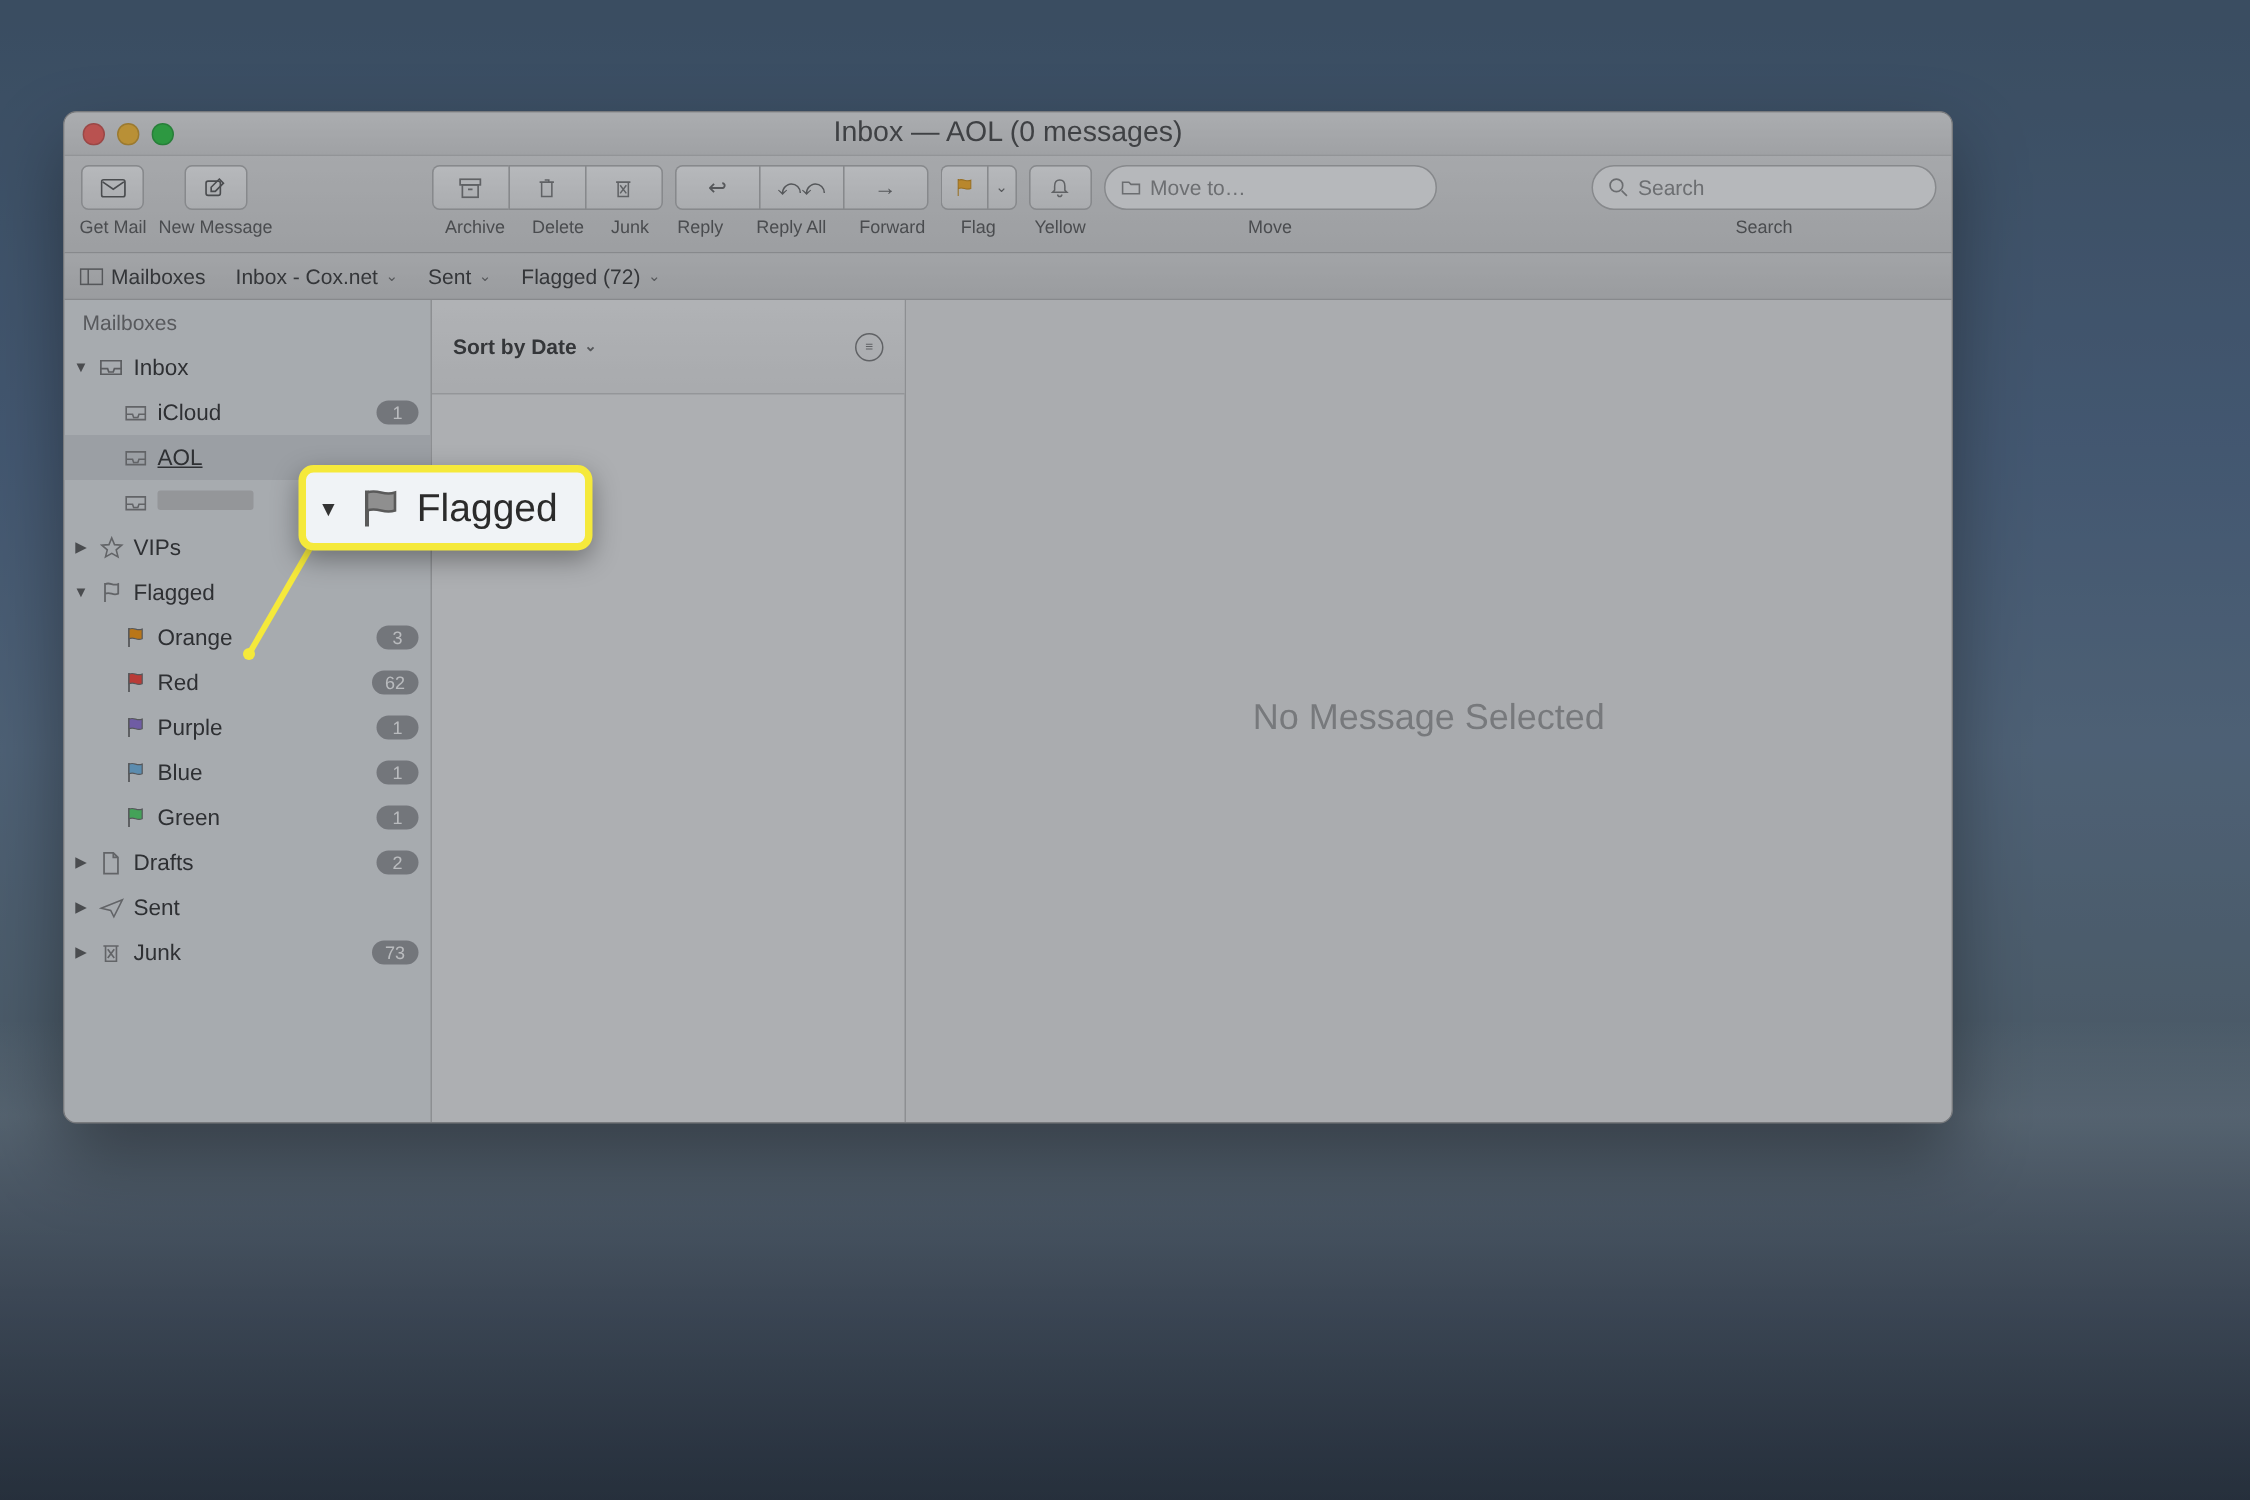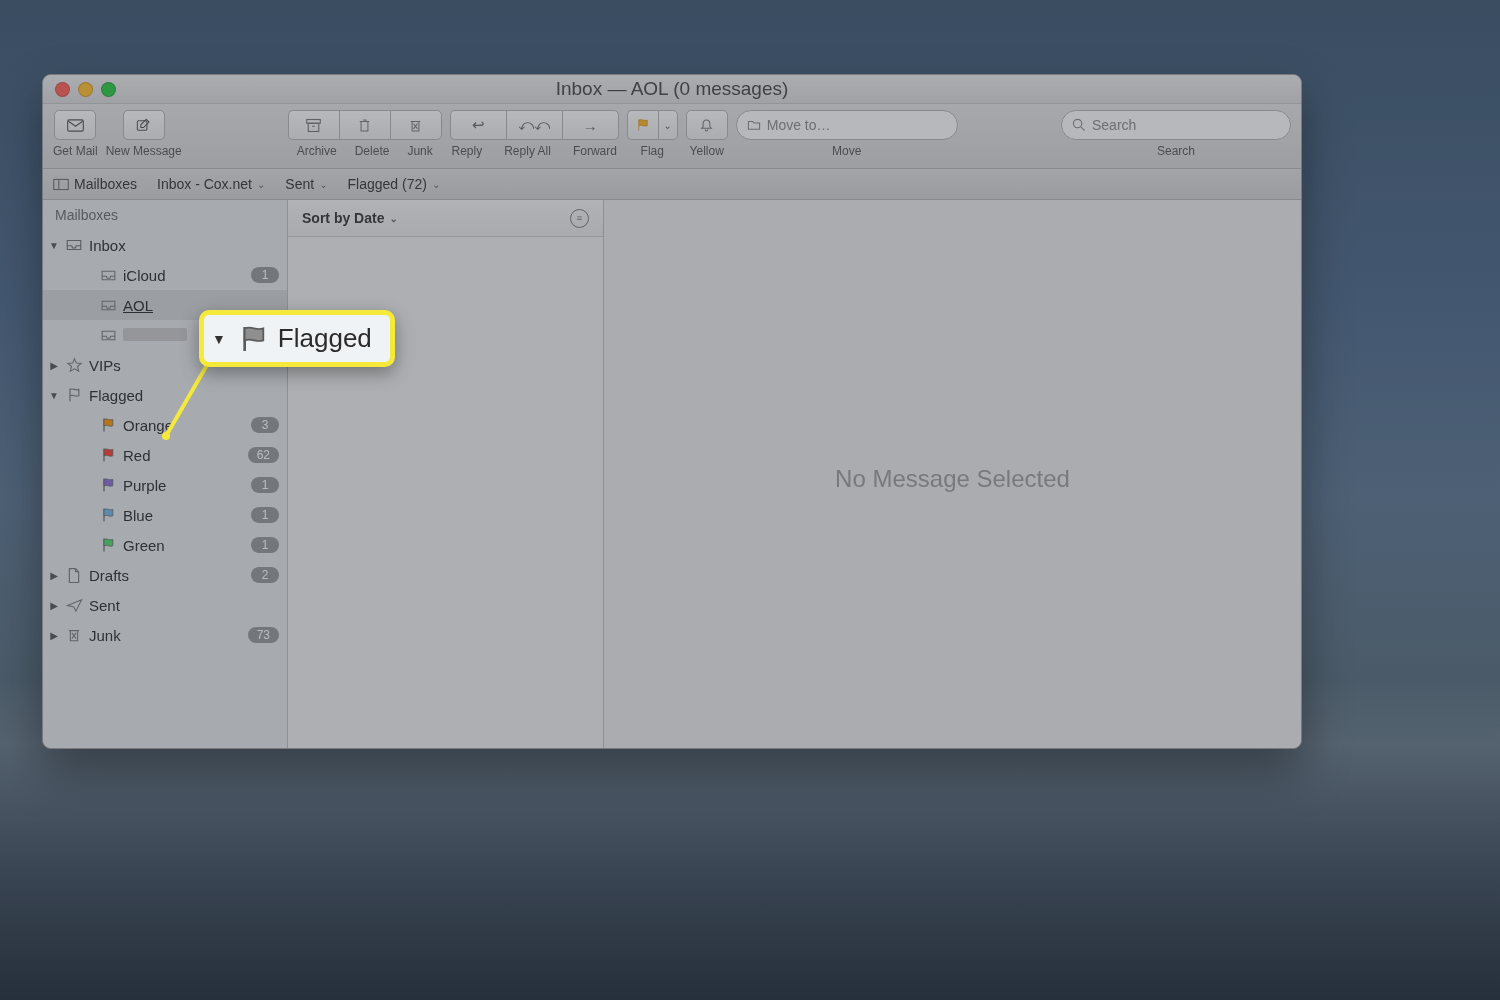--- a/index.html
+++ b/index.html
@@ -31,30 +31,30 @@
 .wide-input.move{width:200px;}
 .wide-input.search{width:208px;}
 .favorites{height:30px;background:linear-gradient(#dcdcdc,#d0d0d0);border-bottom:1px solid #b3b3b3;display:flex;align-items:center;padding:0 10px;font-size:14px;color:#333;gap:20px;}
 .fav-item{display:flex;align-items:center;gap:5px;}
 .chev{font-size:10px;color:#666;}
 .body{display:flex;height:calc(100% - 28px - 58px - 30px);}
 .sidebar{width:244px;background:#e4e6e9;border-right:1px solid #bcbcbc;overflow:hidden;font-size:15px;color:#2a2a2a;}
 .sb-header{padding:7px 12px;color:#6a6a6a;font-size:14px;}
 .sb-row{display:flex;align-items:center;height:30px;padding:0 8px 0 8px;gap:6px;}
 .sb-row.lvl1{padding-left:6px;}
-.sb-row.lvl2{padding-left:56px;}
+.sb-row.lvl2{padding-left:38px;}
 .sb-row.sel{background:#d1d4d8;text-decoration:underline;}
 .tri{width:10px;font-size:10px;color:#555;display:inline-block;text-align:center;}
 .sb-ico{width:18px;display:flex;justify-content:center;color:#6f6f6f;}
 .sb-ico svg{display:block;}
 .sb-label{flex:1;}
 .badge{background:#949598;color:#fff;border-radius:10px;font-size:12px;padding:1px 9px;min-width:10px;text-align:center;}
 .gray-strip{display:inline-block;width:64px;height:13px;background:#c6c6c6;border-radius:2px;}
 .list-col{width:315px;border-right:1px solid #bcbcbc;background:#ededed;display:flex;flex-direction:column;}
-.list-head{height:30px;background:linear-gradient(#f2f2f2,#e6e6e6);border-bottom:1px solid #c7c7c7;display:flex;align-items:center;padding:3px 14px;justify-content:space-between;color:#333;font-weight:600;font-size:14px;}
+.list-head{height:30px;background:linear-gradient(#f2f2f2,#e6e6e6);border-bottom:1px solid #c7c7c7;display:flex;align-items:center;padding:16px 14px;justify-content:space-between;color:#333;font-weight:600;font-size:14px;}
 .content{flex:1;background:#e9e9e9;display:flex;align-items:center;justify-content:center;}
 .placeholder{color:#9a9a9a;font-size:24px;}
 .filter-ico{width:17px;height:17px;border:1.5px solid #777;border-radius:50%;display:flex;align-items:center;justify-content:center;color:#777;font-size:9px;}
 .callout{position:absolute;left:199px;top:310px;z-index:80;background:#f0f3f6;border:5px solid #f5e93b;border-radius:10px;padding:8px 18px 8px 8px;display:flex;align-items:center;gap:8px;box-shadow:0 6px 18px rgba(0,0,0,0.35);}
 .callout-text{font-size:26px;color:#2b2b2b;}
 .co-tri{font-size:14px;color:#333;margin-right:4px;}
 .callout svg.flag-ic{width:32px;height:30px;}
 svg.line{position:absolute;z-index:75;overflow:visible;pointer-events:none;}
 .svg-ico{width:17px;height:15px;}
 .arrow{font-size:15px;color:#666;}

